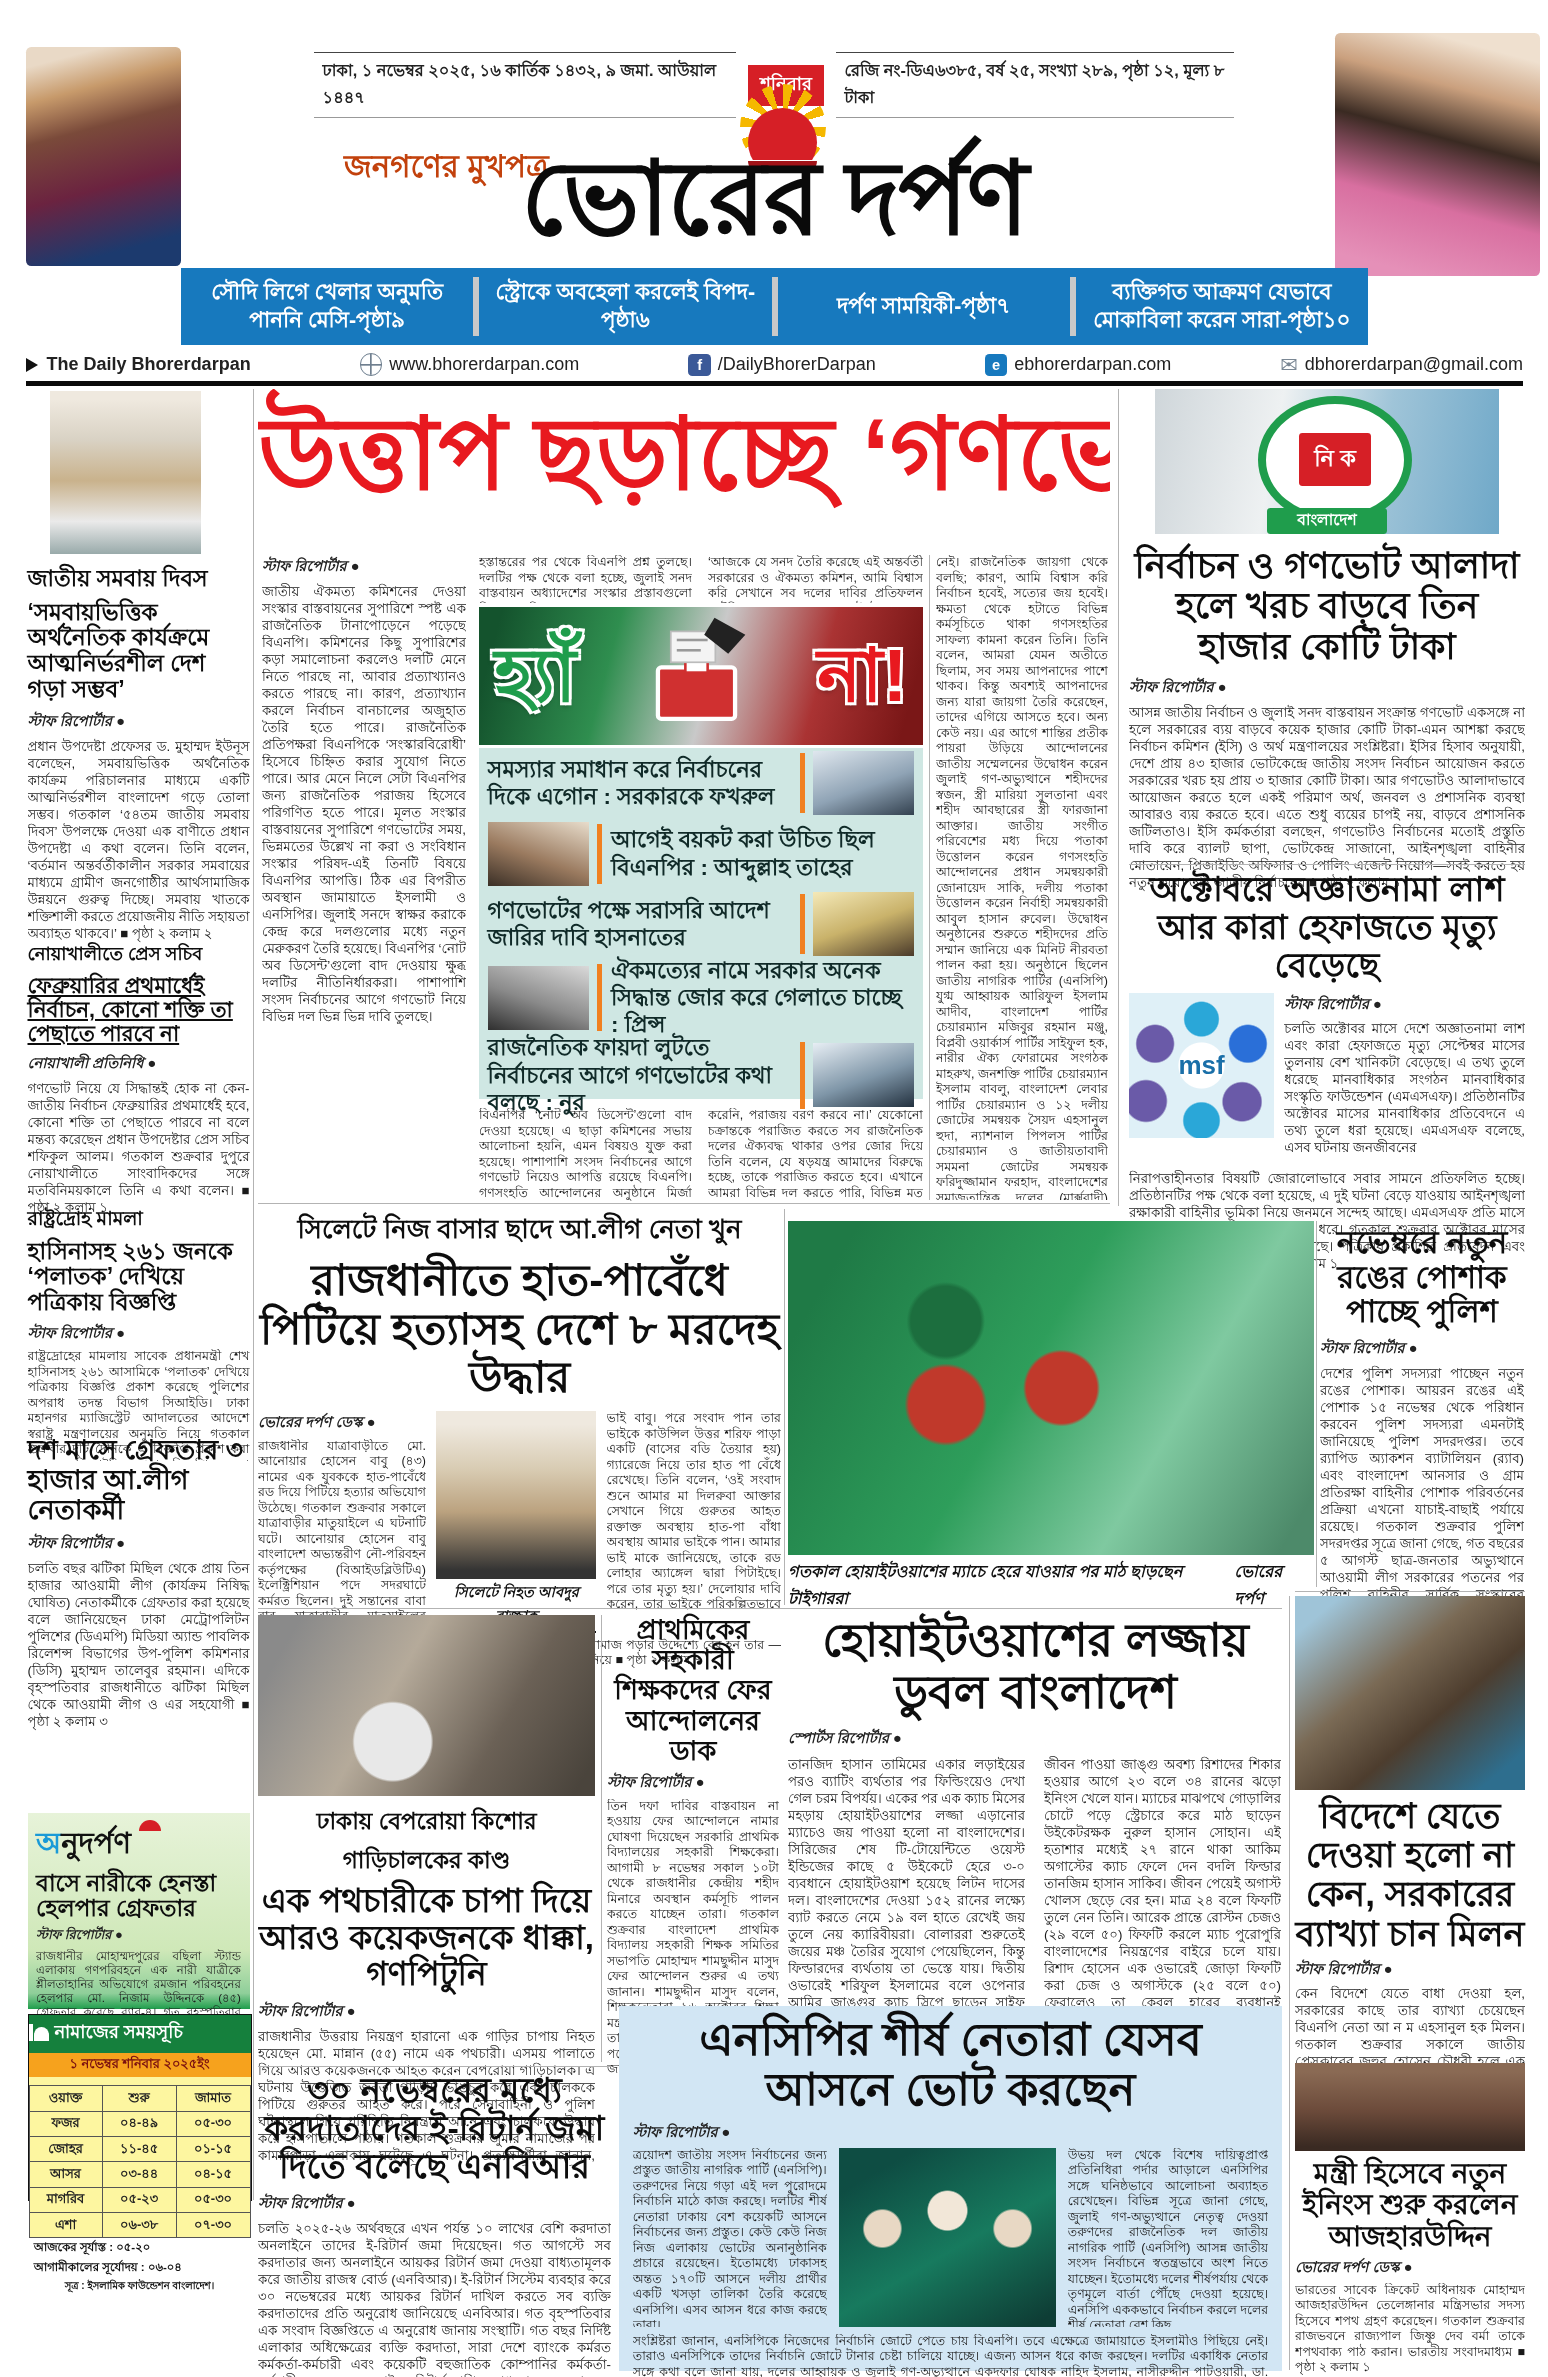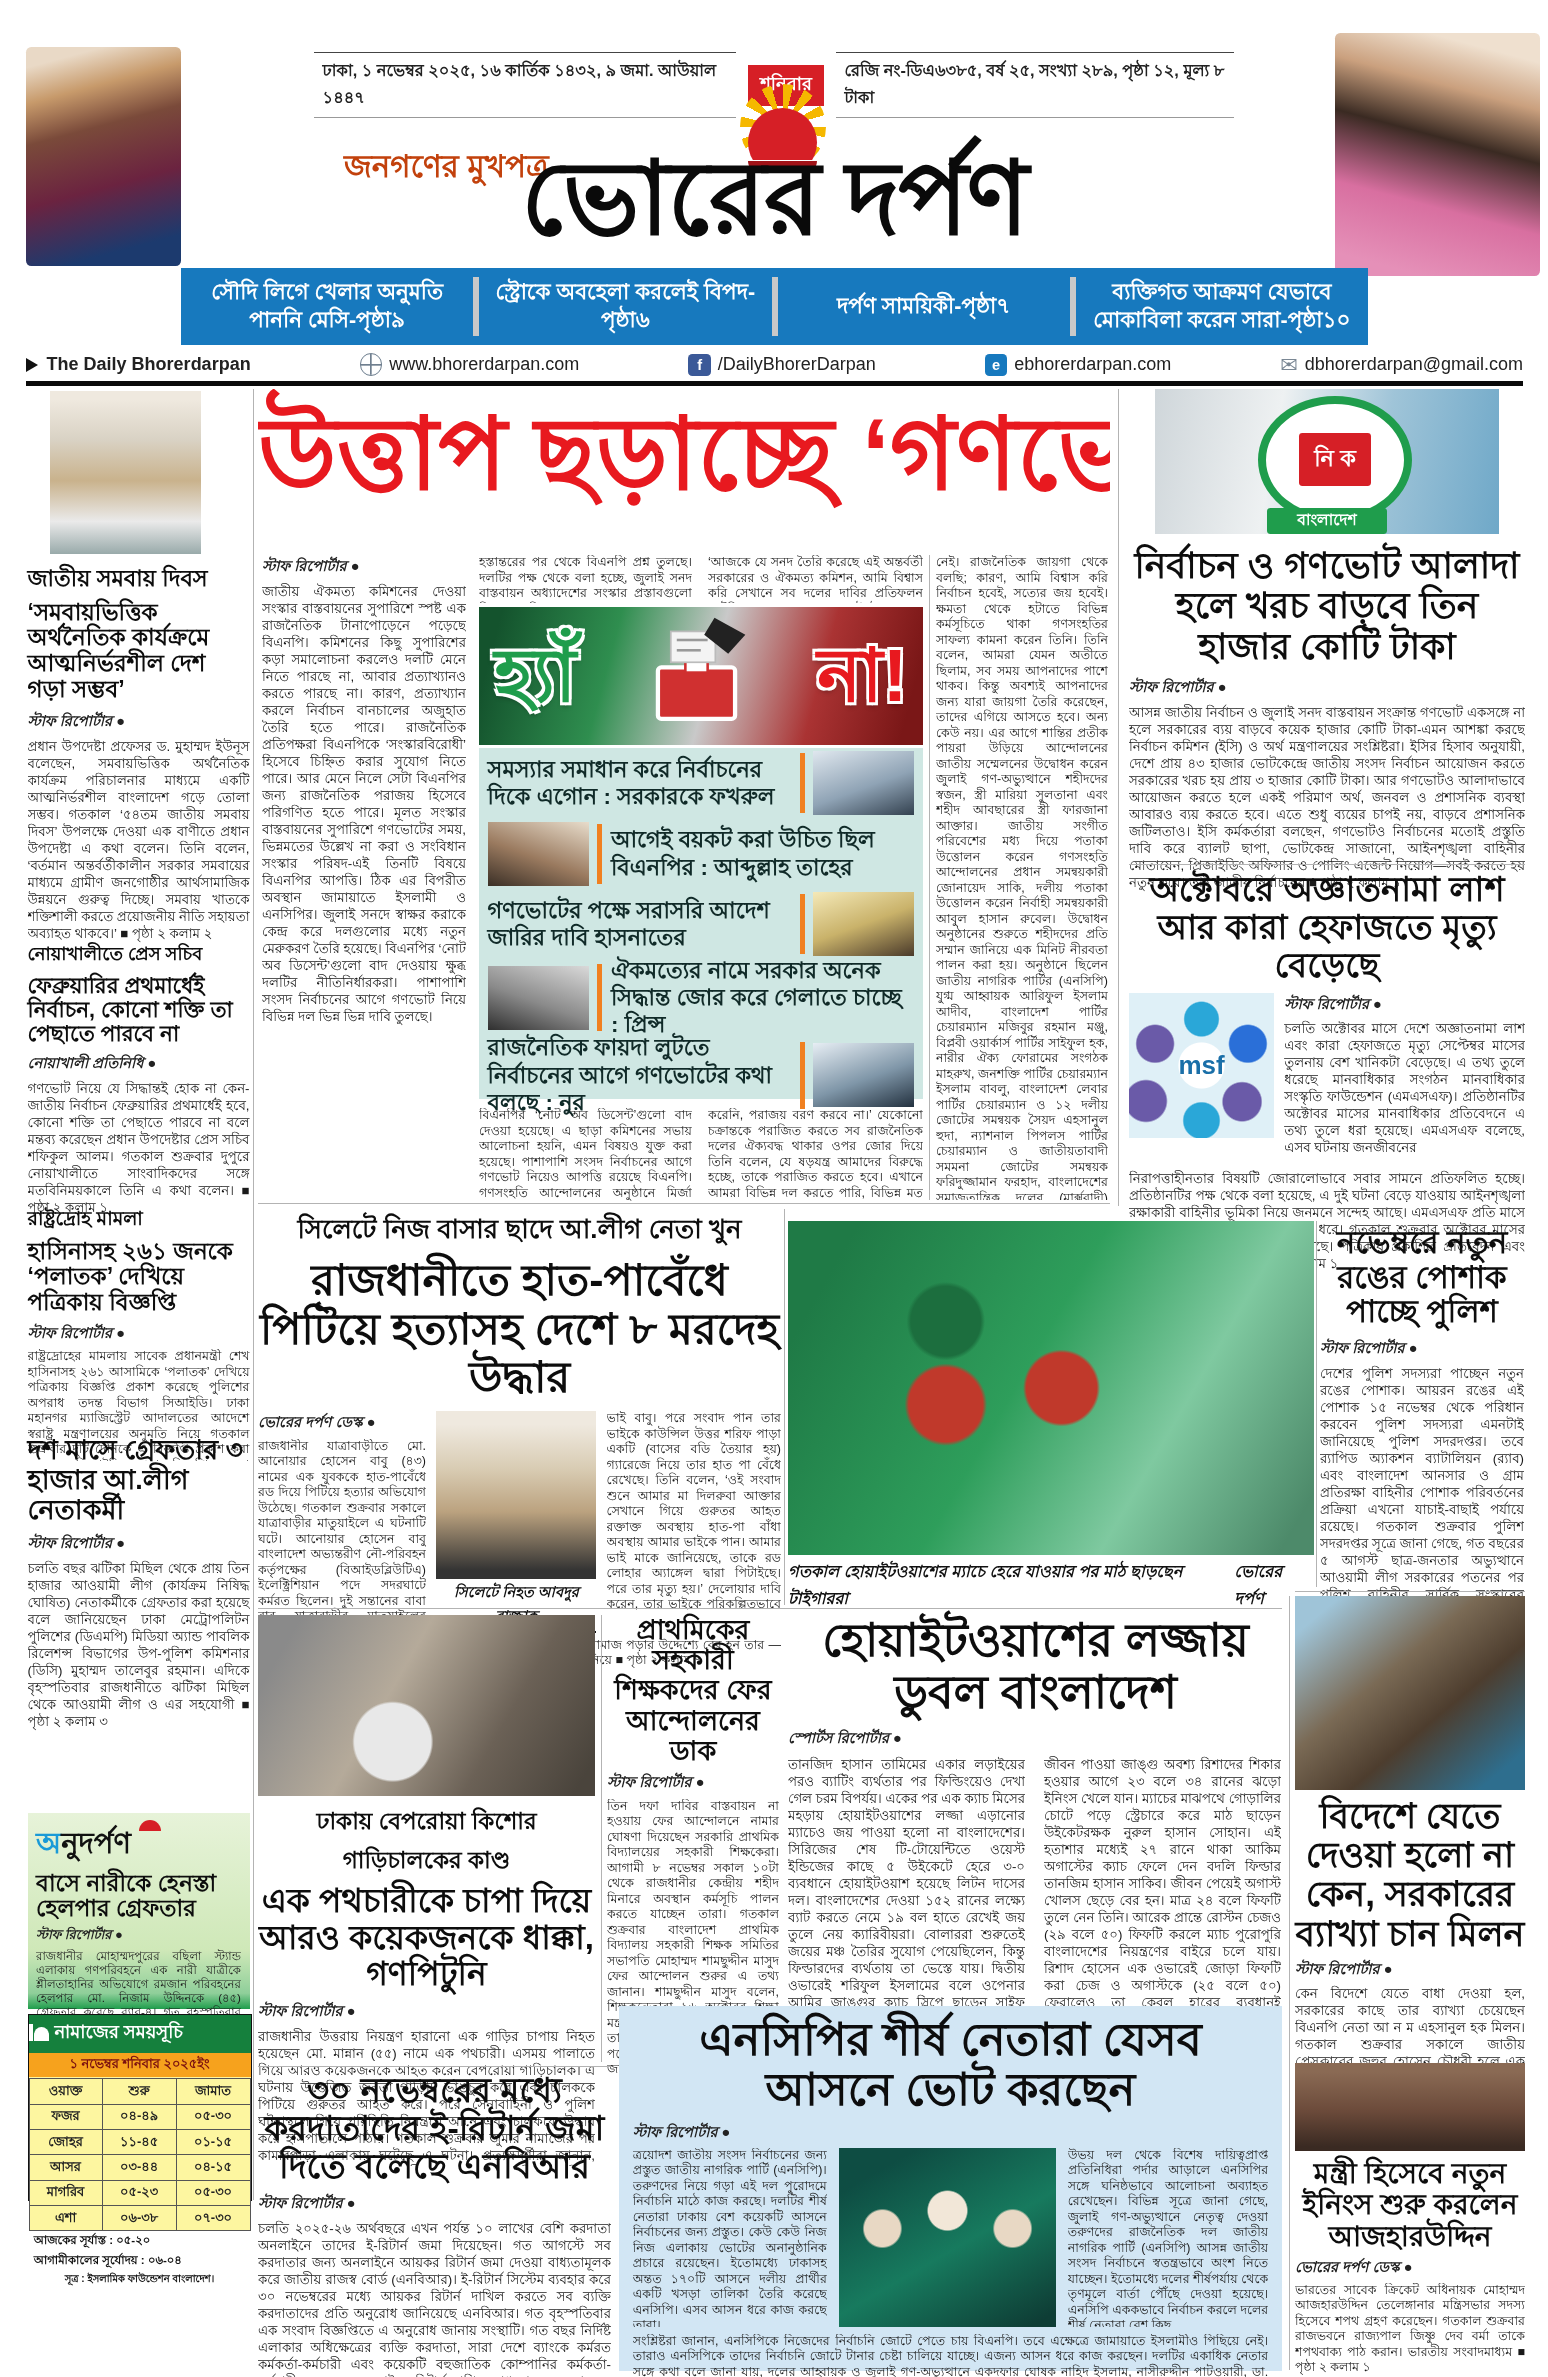--- a/index.html
+++ b/index.html
@@ -94,21 +94,21 @@
 
   <div class="abs" style="left:27.5px;top:561px;width:222px;">
     <div class="kicker" style="font-size:22.4px;">জাতীয় সমবায় দিবস</div>
     <div class="hl" style="font-size:23px;margin-top:1.7px;">‘সমবায়ভিত্তিক অর্থনৈতিক কার্যক্রমে আত্মনির্ভরশীল দেশ গড়া সম্ভব’</div>
     <div class="byline" style="margin-top:6.9px;">স্টাফ রিপোর্টার ●</div>
     <div class="b15 just ovh" style="margin-top:4.3px;height:258px;">প্রধান উপদেষ্টা প্রফেসর ড. মুহাম্মদ ইউনূস বলেছেন, সমবায়ভিত্তিক অর্থনৈতিক কার্যক্রম পরিচালনার মাধ্যমে একটি আত্মনির্ভরশীল বাংলাদেশ গড়ে তোলা সম্ভব। গতকাল ‘৫৪তম জাতীয় সমবায় দিবস’ উপলক্ষে দেওয়া এক বাণীতে প্রধান উপদেষ্টা এ কথা বলেন। তিনি বলেন, ‘বর্তমান অন্তর্বর্তীকালীন সরকার সমবায়ের মাধ্যমে গ্রামীণ জনগোষ্ঠীর আর্থসামাজিক উন্নয়নে গুরুত্ব দিচ্ছে। সমবায় খাতকে শক্তিশালী করতে প্রয়োজনীয় নীতি সহায়তা অব্যাহত থাকবে।’ ■ পৃষ্ঠা ২ কলাম ২</div>
   </div>
 
   <div class="abs" style="left:27.5px;top:940px;width:222px;">
     <div class="kicker" style="font-size:18px;">নোয়াখালীতে প্রেস সচিব</div>
-    <div class="hl" style="font-size:21.5px;margin-top:2.6px;">ফেব্রুয়ারির প্রথমার্ধেই নির্বাচন, কোনো শক্তি তা পেছাতে পারবে না</div>
+    <div class="hl" style="font-size:21.5px;margin-top:2.6px;text-decoration:underline;">ফেব্রুয়ারির প্রথমার্ধেই নির্বাচন, কোনো শক্তি তা পেছাতে পারবে না</div>
     <div class="byline" style="margin-top:6px;">নোয়াখালী প্রতিনিধি ●</div>
     <div class="b15 just ovh" style="margin-top:4.3px;height:142px;">গণভোট নিয়ে যে সিদ্ধান্তই হোক না কেন- জাতীয় নির্বাচন ফেব্রুয়ারির প্রথমার্ধেই হবে, কোনো শক্তি তা পেছাতে পারবে না বলে মন্তব্য করেছেন প্রধান উপদেষ্টার প্রেস সচিব শফিকুল আলম। গতকাল শুক্রবার দুপুরে নোয়াখালীতে সাংবাদিকদের সঙ্গে মতবিনিময়কালে তিনি এ কথা বলেন। ■ পৃষ্ঠা ২ কলাম ১</div>
   </div>
 
   <div class="abs" style="left:27.5px;top:1204px;width:222px;">
     <div class="kicker" style="font-size:19px;">রাষ্ট্রদ্রোহ মামলা</div>
     <div class="hl" style="font-size:23px;margin-top:2.6px;">হাসিনাসহ ২৬১ জনকে ‘পলাতক’ দেখিয়ে পত্রিকায় বিজ্ঞপ্তি</div>
     <div class="byline" style="margin-top:6px;">স্টাফ রিপোর্টার ●</div>
     <div class="b14 just ovh" style="margin-top:3.4px;height:112px;">রাষ্ট্রদ্রোহের মামলায় সাবেক প্রধানমন্ত্রী শেখ হাসিনাসহ ২৬১ আসামিকে ‘পলাতক’ দেখিয়ে পত্রিকায় বিজ্ঞপ্তি প্রকাশ করেছে পুলিশের অপরাধ তদন্ত বিভাগ সিআইডি। ঢাকা মহানগর ম্যাজিস্ট্রেট আদালতের আদেশে স্বরাষ্ট্র মন্ত্রণালয়ের অনুমতি নিয়ে গতকাল শুক্রবার দুটি দৈনিকে এ বিজ্ঞপ্তি প্রকাশ করা হয় বলে সিআইডির সংবাদ বিজ্ঞপ্তিতে বলা হয়েছে। ‘জয় বাংলা ব্রিগেডের’ জুম মিটিংয়ে ■ পৃষ্ঠা ২ কলাম ১</div>
   </div>
@@ -132,21 +132,21 @@
   </div>
 
   <div class="abs" style="left:27.5px;top:2014px;width:222px;height:185px;border:1.7px solid #111;background:#fdf6a0;">
     <div style="background:#15803d;color:#fff;display:flex;align-items:center;gap:5.2px;padding:3.4px 5.2px;">
       <span style="display:inline-block;width:15.5px;height:13.8px;background:#fff;border-radius:7.7px 7.7px 0 0;position:relative;">
         <span style="position:absolute;left:-4.3px;bottom:0;width:3.4px;height:17px;background:#fff;"></span>
       </span>
       <span style="font-weight:800;font-size:18px;">নামাজের সময়সূচি</span>
     </div>
     <div class="ctr" style="background:#f6a21d;color:#7a1010;font-weight:800;font-size:13px;padding:1.7px 0;">১ নভেম্বর শনিবার ২০২৫ইং</div>
-    <table class="prayer" style="margin-top:1px;">
+    <table class="prayer" style="margin-top:8px;">
       <tbody>
           <tr>
         <th>ওয়াক্ত</th>
         <th>শুরু</th>
         <th>জামাত</th>
       </tr>
       <tr>
             <td>ফজর</td>
             <td>০৪-৪৯</td>
             <td>০৫-৩০</td>

